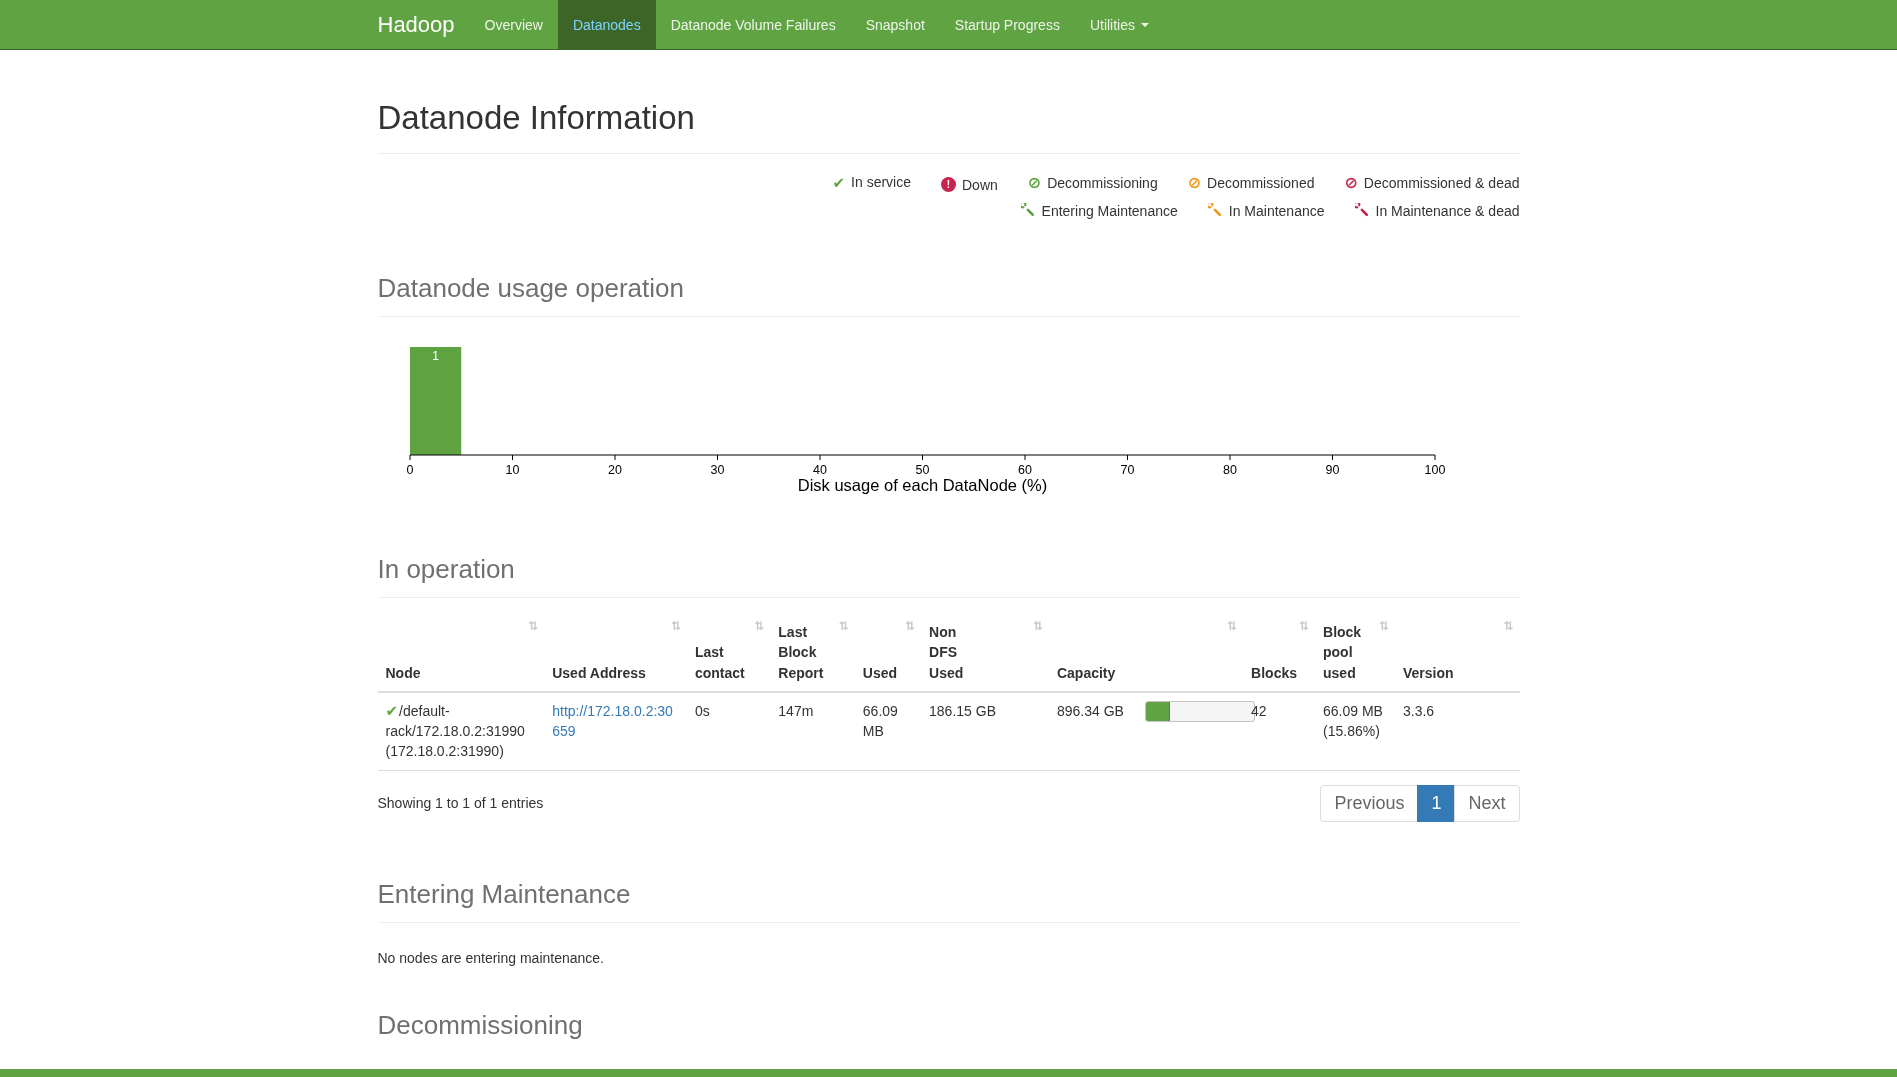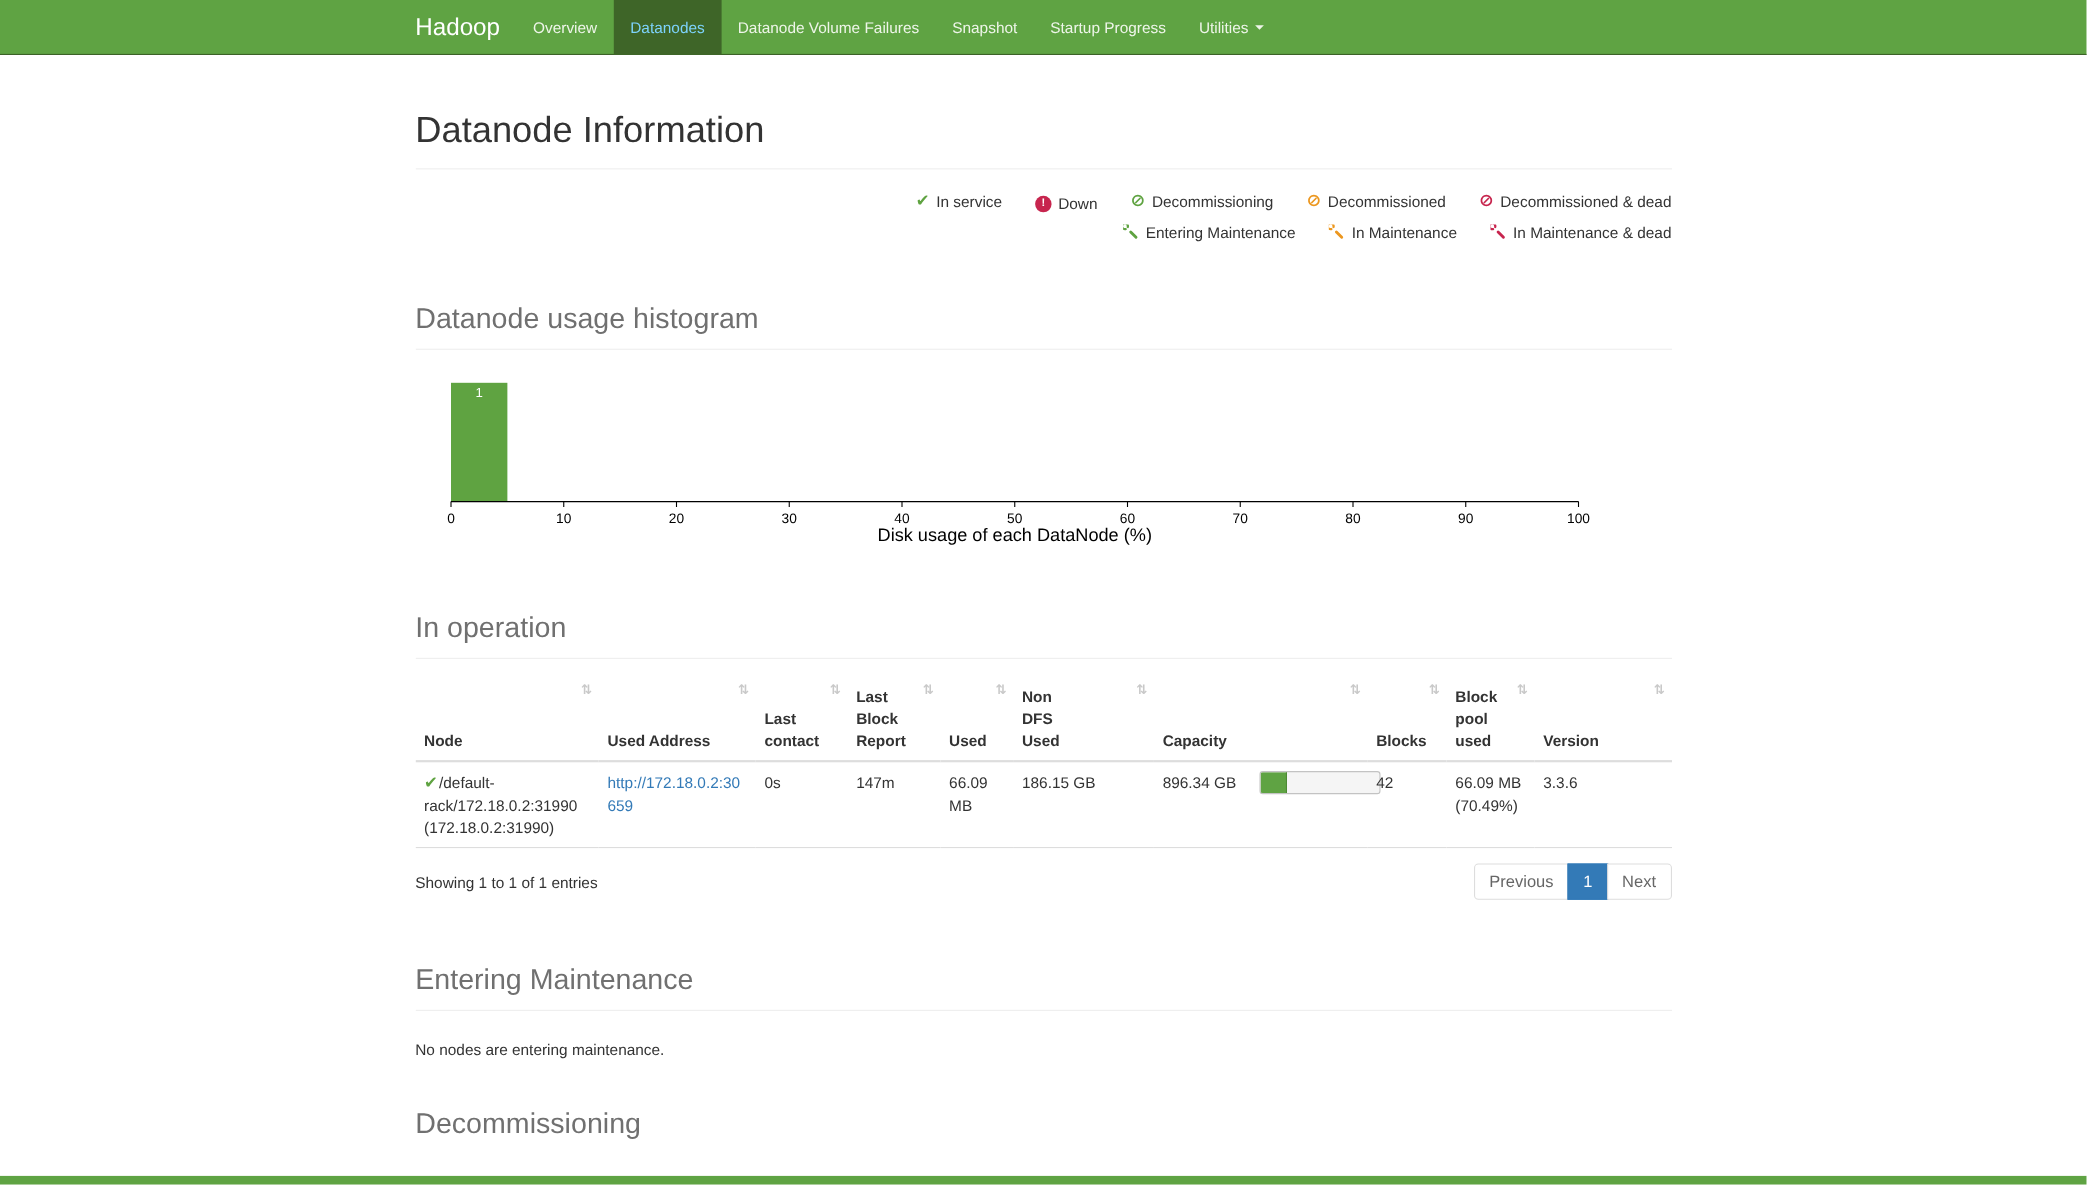--- a/index.html
+++ b/index.html
@@ -81,21 +81,21 @@
   .progress-outer { width:110px; height:21px; margin-left:5px; background:#f5f5f5;
     border:1px solid #c3c3c3; border-radius:3px; overflow:hidden; flex:none; }
   .progress-inner { height:100%; background:var(--green,#5fa341); border-right:1px solid #4c8a33; }
 
   
   .table-footer { display:flex; justify-content:space-between; align-items:center; margin-top:14px; }
   .dt-info { color:#333; }
   ul.pagination { list-style:none; display:flex; margin:0; padding:0; }
   ul.pagination li a {
     display:block; padding:7px 13px; border:1px solid #ddd; margin-left:-1px;
-    color:#666; text-decoration:none; cursor:pointer; background:#fff; font-size:15px;
+    color:#666; text-decoration:none; cursor:pointer; background:#fff; font-size:18px;
   }
   ul.pagination li:first-child a { border-radius:4px 0 0 4px; }
   ul.pagination li:last-child a { border-radius:0 4px 4px 0; }
   ul.pagination li.active a { background:var(--pg-active,#337ab7); border-color:var(--pg-active,#337ab7); color:#fff; }
 
   .empty-text { margin-top:27px; color:#333; }
 
   .bottom-bar { position:absolute; left:0; bottom:0; width:100%; height:8px; background:var(--green,#5fa343); }
 </style>
 </head>
@@ -185,21 +185,21 @@
       <g transform="rotate(-45 8 8)" stroke="#c7254e" fill="none" stroke-linecap="round">
         <path d="M6.55 1.69 A2.9 2.9 0 1 1 9.45 1.69" stroke-width="2.2"></path>
         <path d="M8 7.1 L8 14.4" stroke-width="2.8"></path>
       </g>
             </svg>
           </span>
           <span>In Maintenance &amp; dead</span>
         </span></div>
     </div>
 
-  <h2 class="section" id="hist-heading">Datanode usage histogram</h2>
+  <h2 class="section" id="hist-heading">Datanode usage operation</h2>
   <div class="chart" id="chart-slot"><svg width="1045" height="158">
         <rect x="5" y="10" width="51.25" height="108" fill="#5fa341"></rect>
         <text x="30.625" y="23" text-anchor="middle" fill="#ffffff" font-size="12">1</text>
         <path d="M5 118 H1030" stroke="#000" fill="none"></path>
         <line x1="5" x2="5" y1="118" y2="123" stroke="#000"></line>
         <text x="5" y="137" text-anchor="middle" font-size="12.5" fill="#000">0</text>
         <line x1="107.5" x2="107.5" y1="118" y2="123" stroke="#000"></line>
         <text x="107.5" y="137" text-anchor="middle" font-size="12.5" fill="#000">10</text>
         <line x1="210" x2="210" y1="118" y2="123" stroke="#000"></line>
         <text x="210" y="137" text-anchor="middle" font-size="12.5" fill="#000">20</text>
@@ -262,21 +262,21 @@
           <td class="cell-non">186.15 GB</td>
           <td class="cell-capacity">
             <div class="cap-wrap">
               <span class="cap-val">896.34 GB</span>
               <div class="progress-outer">
                 <div class="progress-inner" style="width:22%"></div>
               </div>
             </div>
           </td>
           <td class="cell-blocks">42</td>
-          <td class="cell-block">66.09 MB (70.49%)</td>
+          <td class="cell-block">66.09 MB (15.86%)</td>
           <td class="cell-version">3.3.6</td>
         </tr>
       </tbody>
     </table>
 
   <div class="table-footer">
     <div class="dt-info">Showing 1 to 1 of 1 entries</div>
     <ul class="pagination" id="pagination">
         <li>
           <a href="#">Previous</a>

